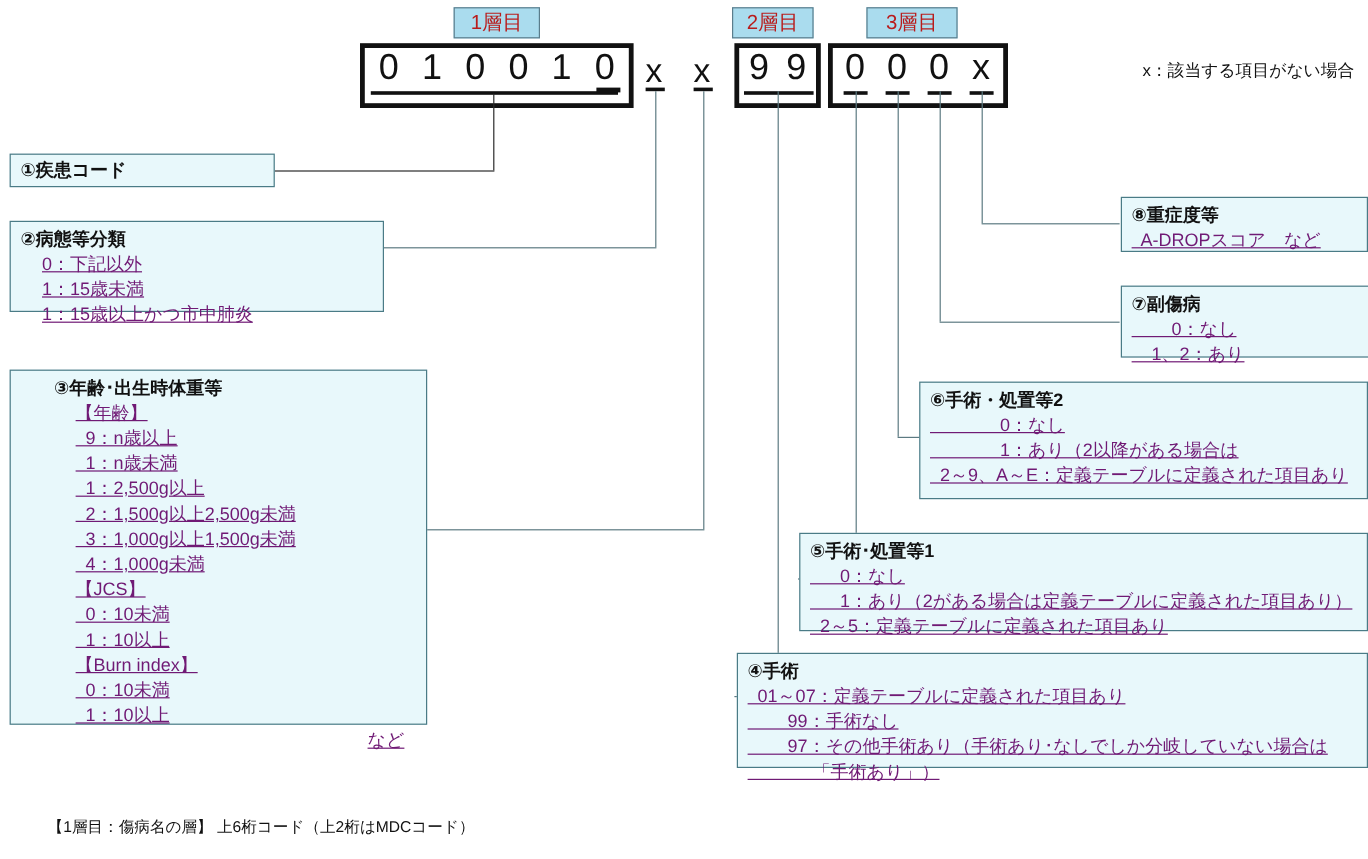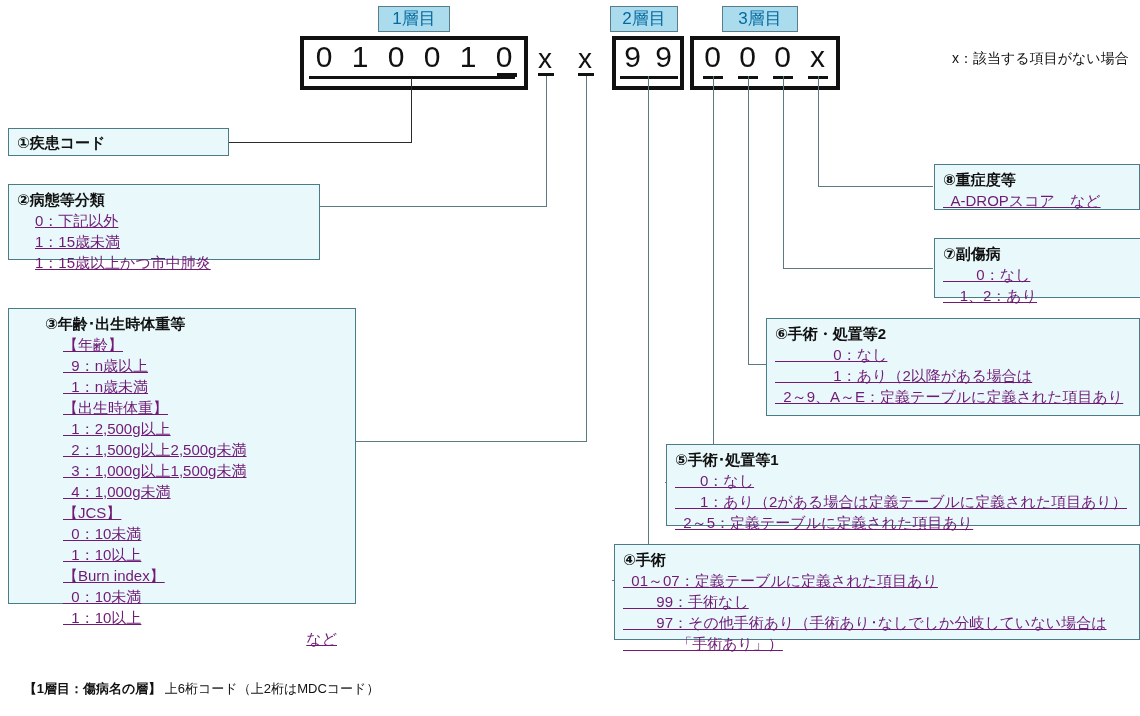--- a/index.html
+++ b/index.html
@@ -10,21 +10,21 @@
   }
   #stage{position:absolute;left:0;top:0;width:1140px;height:716px;}
 
   
   .abs{position:absolute;box-sizing:border-box;}
 
   
   .layer-tag{
     background:#aadcee;border:1px solid #5a7d8c;
     font-size:17px;line-height:24px;text-align:center;
-    font-weight:400;letter-spacing:0px;color:#0369a1;
+    font-weight:400;letter-spacing:0px;color:#b91c1c;
     height:26px;
   }
 
   
   .code-frame{
     border:4px solid #111;background:#fff;
     display:flex;align-items:flex-start;
   }
   .digit{
     font-size:30px;line-height:34px;text-align:center;
@@ -47,21 +47,21 @@
     border:1px solid #4a7b86;background:#e8f8fb;
     box-sizing:border-box;padding:4px 8px 5px 8px;
   }
   .ib-title{font-size:15px;font-weight:bold;line-height:21px;color:#111;}
   .ib-line{font-size:15px;line-height:21px;color:#701a75;white-space:pre;text-decoration:underline;}
   .ib-line.rt{text-align:right;}
 
   
   .legend{font-size:14px;line-height:20px;color:#111;}
   .footer-line{font-size:13px;line-height:19px;color:#111;white-space:pre;}
-  .footer-line b{font-weight:bold;}
+  .footer-line b{font-weight:normal;margin-left:16px;}
 </style>
 </head>
 <body>
 
 <div id="stage">
 
   <div class="abs layer-tag" style="left:378px;top:6px;width:72px;">1層目</div>
   <div class="abs layer-tag" style="left:610px;top:6px;width:68px;">2層目</div>
   <div class="abs layer-tag" style="left:722px;top:6px;width:76px;">3層目</div>
 
@@ -140,21 +140,20 @@
     <div class="ib-line" style="padding-left:18px;">0：下記以外</div>
     <div class="ib-line" style="padding-left:18px;">1：15歳未満</div>
     <div class="ib-line" style="padding-left:18px;">1：15歳以上かつ市中肺炎</div>
   </div>
 
   <div class="abs info-box" style="left:8px;top:308px;width:348px;height:296px;padding-left:36px;">
     <div class="ib-title">③年齢･出生時体重等</div>
     <div class="ib-line" style="padding-left:18px;">【年齢】</div>
     <div class="ib-line" style="padding-left:18px;">  9：n歳以上</div>
     <div class="ib-line" style="padding-left:18px;">  1：n歳未満</div>
-    <div class="ib-line" style="padding-left:18px;">【出生時体重】</div>
     <div class="ib-line" style="padding-left:18px;">  1：2,500g以上</div>
     <div class="ib-line" style="padding-left:18px;">  2：1,500g以上2,500g未満</div>
     <div class="ib-line" style="padding-left:18px;">  3：1,000g以上1,500g未満</div>
     <div class="ib-line" style="padding-left:18px;">  4：1,000g未満</div>
     <div class="ib-line" style="padding-left:18px;">【JCS】</div>
     <div class="ib-line" style="padding-left:18px;">  0：10未満</div>
     <div class="ib-line" style="padding-left:18px;">  1：10以上</div>
     <div class="ib-line" style="padding-left:18px;">【Burn index】</div>
     <div class="ib-line" style="padding-left:18px;">  0：10未満</div>
     <div class="ib-line" style="padding-left:18px;">  1：10以上</div>

